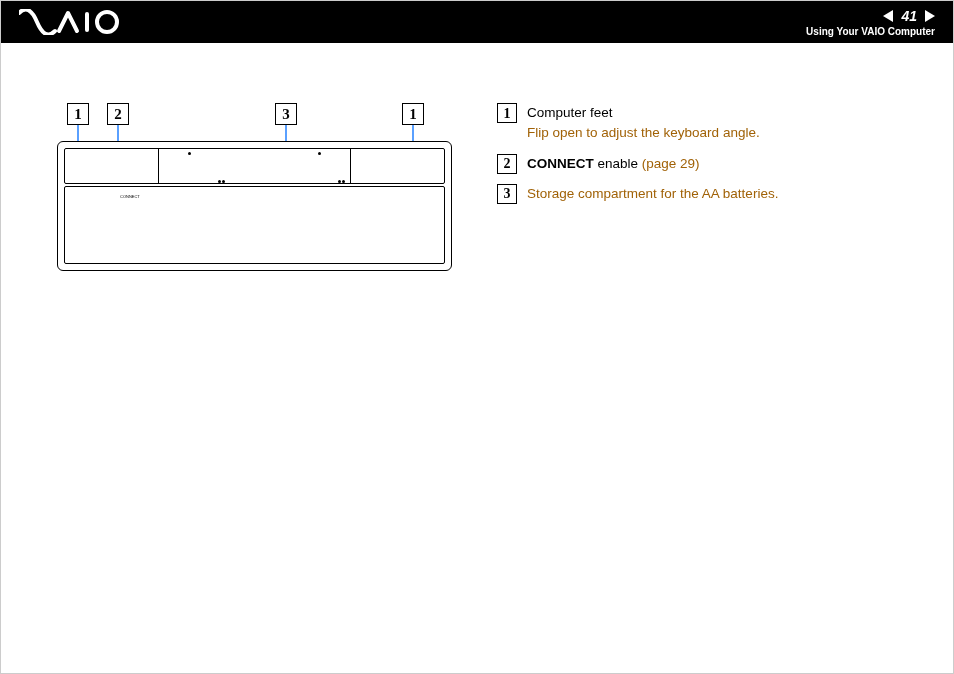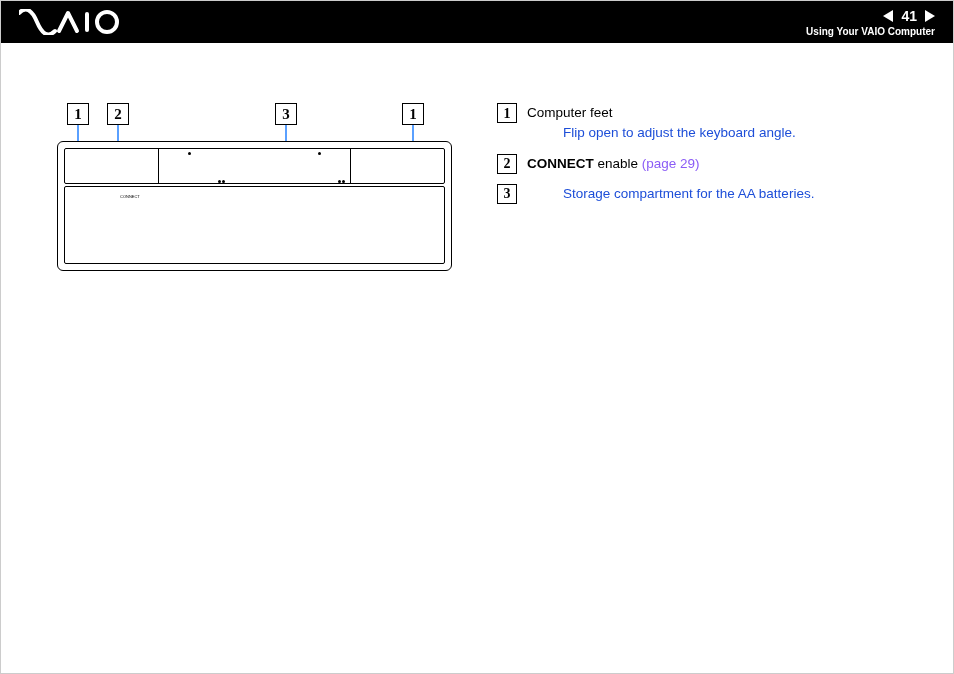--- a/index.html
+++ b/index.html
@@ -28,20 +28,21 @@
     .header-right {
       text-align: right;
       font-size: 14px;
     }
     .page-nav {
       display: flex;
       align-items: center;
       justify-content: flex-end;
       gap: 8px;
       margin-bottom: 2px;
+      font-style: italic;
       font-weight: bold;
     }
     .arrow-left, .arrow-right {
       width: 0; height: 0;
       border-top: 6px solid transparent;
       border-bottom: 6px solid transparent;
     }
     .arrow-left { border-right: 10px solid #fff; }
     .arrow-right { border-left: 10px solid #fff; }
     .section-title {
@@ -167,26 +168,25 @@
       flex-shrink: 0;
     }
     .legend-text {
       flex: 1;
     }
     .legend-title {
       font-weight: normal;
     }
     .legend-title .bold { font-weight: bold; }
     .legend-link {
-      color: #8b5cf6;
+      color: #a16207;
       text-decoration: none;
     }
     .legend-desc {
-      color: #1d4ed8;
-      margin-left: 36px;
+      color: #a16207;
     }
   </style>
 </head>
 <body>
 
 <div class="header-bar">
   <div class="logo">
     <svg width="110" height="26" viewBox="0 0 110 26">
       <path d="M 0 4 Q 10 -6 18 13 Q 26 32 36 22" stroke="#fff" stroke-width="4" fill="none" stroke-linecap="round"></path>
       <path d="M 42 4 L 58 22 M 58 4 L 42 22" stroke="#fff" stroke-width="0" fill="none"></path>

